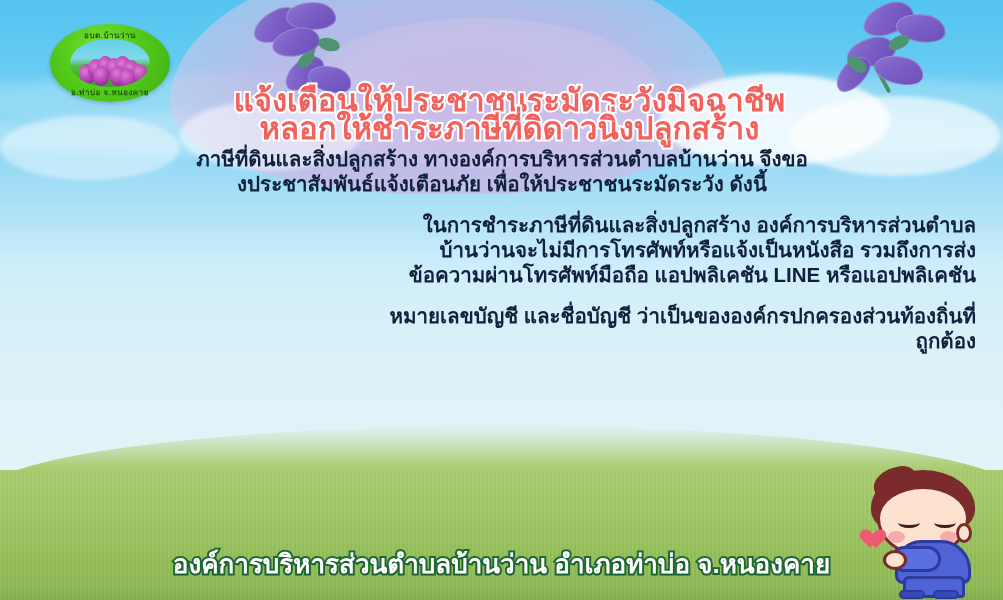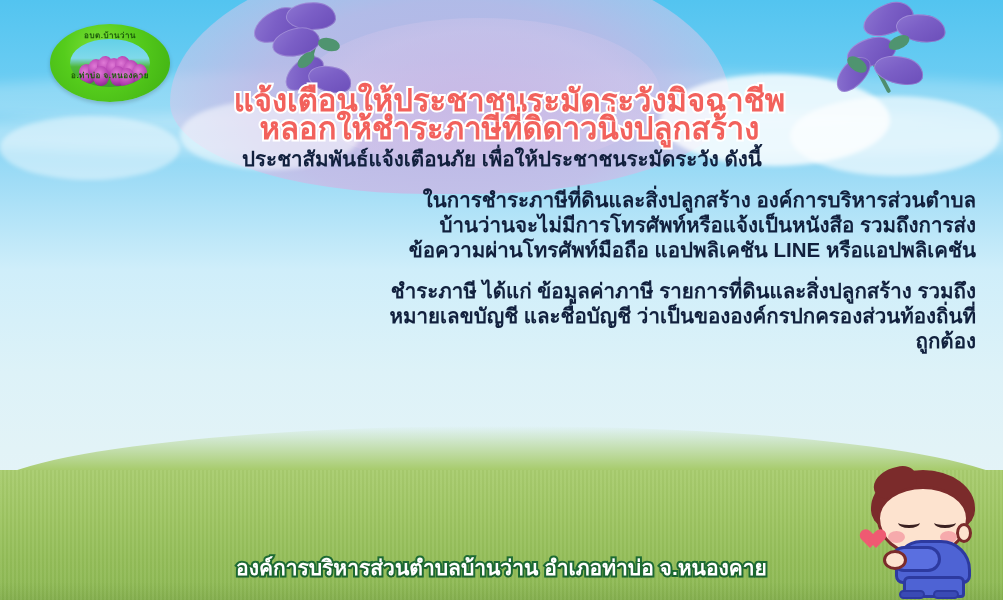--- a/index.html
+++ b/index.html
@@ -84,21 +84,21 @@
   .logo-flowers{
     position:absolute; left:8%; top:34%; width:84%; height:58%;
   }
   .lf{ position:absolute; width:16px; height:20px; border-radius:50% 50% 45% 45%;
        background:radial-gradient(circle at 40% 35%, #e07ad6 0%, #b33fb0 55%, #6e1f77 100%); }
   .logo-text-top, .logo-text-bot{
     position:absolute; left:0; width:100%; text-align:center;
     font-size:8px; font-weight:bold; color:#1d5c0b; letter-spacing:.5px;
   }
   .logo-text-top{ top:5px; }
-  .logo-text-bot{ bottom:20px; }
+  .logo-text-bot{ bottom:3px; }
 
   
   .spray{ position:absolute; }
   .petal{
     position:absolute;
     background:linear-gradient(135deg,#8e77d2 0%, #7b5fc6 45%, #6a4cb8 100%);
     border-radius:60% 40% 55% 45%/ 58% 55% 45% 42%;
     box-shadow:inset 0 0 0 1px rgba(255,255,255,0.22);
   }
   .stem{
@@ -148,21 +148,21 @@
     text-align:center;
   }
   .para.indent-left{ text-align:left; padding-left:60px; }
   .para + .para{ margin-top:16px;text-align:right; }
   .para .ln{ display:block; white-space:nowrap; }
 
   
   .footer{
     position:absolute; left:0; bottom:16px; width:100%;
     text-align:center;
-    font-size:21px; font-weight:bold;
+    font-size:26px; font-weight:bold;
     color:#ffffff;
     -webkit-text-stroke:4px #1d6b33;
     paint-order:stroke fill;
     text-shadow:0 2px 2px rgba(0,0,0,0.15);
   }
 
   
   .boy{ position:absolute; right:8px; bottom:2px; width:140px; height:132px; }
   .boy-hair{
     position:absolute; left:16px; top:4px; width:104px; height:66px;
@@ -291,29 +291,29 @@
     <div class="petal" style="left:-8px; top:62px; width:42px; height:24px; transform:rotate(-44deg);"></div>
     <div class="gleaf" style="left:48px; top:36px; width:22px; height:13px; transform:rotate(-18deg);"></div>
     <div class="gleaf" style="left:6px;  top:58px; width:22px; height:13px; transform:rotate(44deg);"></div>
   </div>
 
   <div class="subline sub1">แจ้งเตือนให้ประชาชนระมัดระวังมิจฉาชีพ</div>
   <div class="subline sub2">หลอกให้ชำระภาษีที่ดิดาวนิ่งปลูกสร้าง</div>
 
   <div class="body-wrap">
     <div class="para">
-      <span class="ln">ประชาสัมพันธ์แจ้งเตือนภัย เพื่อให้ประชาชนระมัดระวัง ดังนี้</span>
+      <span class="ln">ภาษีที่ดินและสิ่งปลูกสร้าง ทางองค์การบริหารส่วนตำบลบ้านว่าน จึงขอ</span>
+      <span class="ln">งประชาสัมพันธ์แจ้งเตือนภัย เพื่อให้ประชาชนระมัดระวัง ดังนี้</span>
     </div>
     <div class="para indent-left">
       <span class="ln">      ในการชำระภาษีที่ดินและสิ่งปลูกสร้าง องค์การบริหารส่วนตำบล</span>
       <span class="ln">บ้านว่านจะไม่มีการโทรศัพท์หรือแจ้งเป็นหนังสือ รวมถึงการส่ง</span>
       <span class="ln">ข้อความผ่านโทรศัพท์มือถือ แอปพลิเคชัน LINE หรือแอปพลิเคชัน</span>
     </div>
     <div class="para indent-left">
-      <span class="ln">ชำระภาษี ได้แก่ ข้อมูลค่าภาษี รายการที่ดินและสิ่งปลูกสร้าง รวมถึง</span>
       <span class="ln">หมายเลขบัญชี และชื่อบัญชี ว่าเป็นขององค์กรปกครองส่วนท้องถิ่นที่</span>
       <span class="ln">ถูกต้อง</span>
     </div>
   </div>
 
   <div class="boy">
     <div class="boy-hair"></div>
     <div class="boy-hair-tuft"></div>
     <div class="boy-face">
       <div class="boy-ear"></div>

